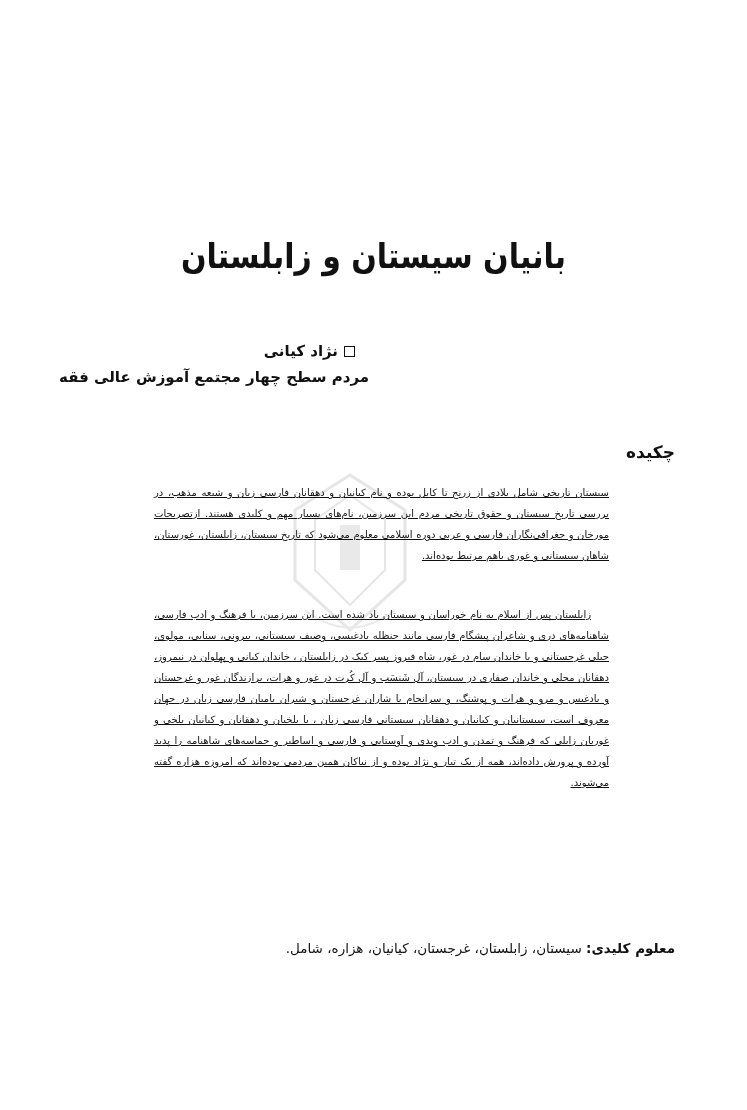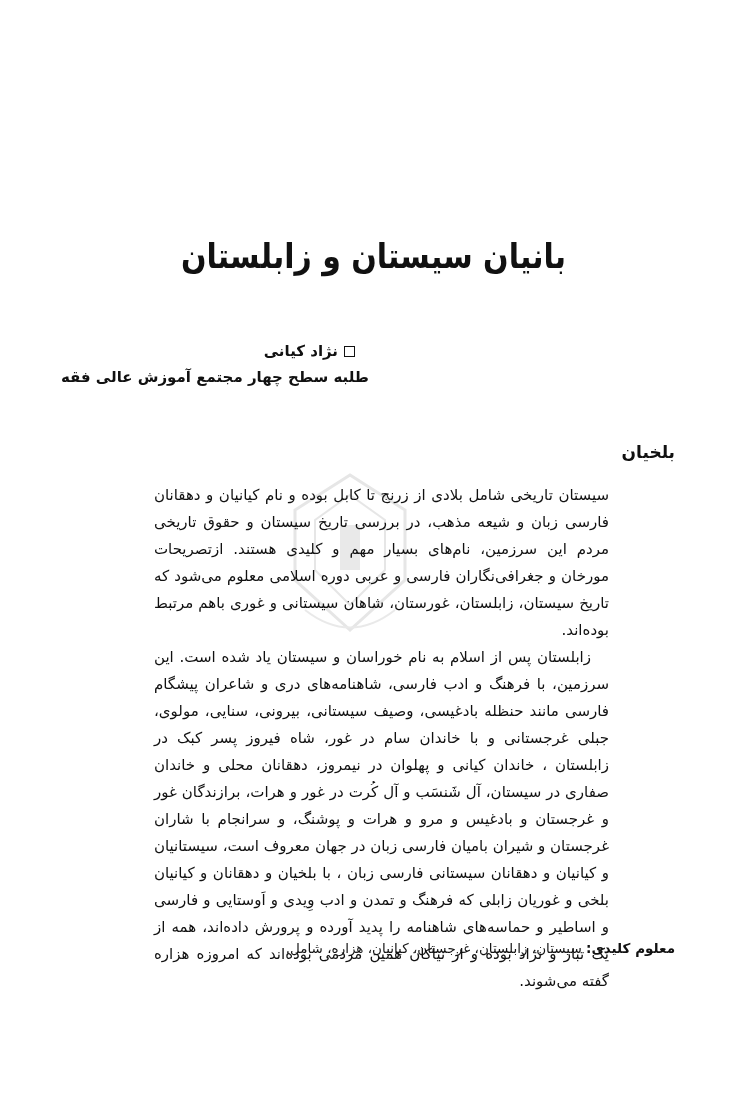--- a/index.html
+++ b/index.html
@@ -24,25 +24,26 @@
   .affiliation {
     position: absolute; top: 368px; right: 378px;
     font-size: 15px; font-weight: bold; white-space: nowrap;
   }
   .abstract-heading {
     position: absolute; top: 442px; right: 72px;
     font-size: 17px; font-weight: bold;
   }
   .abstract {
     position: absolute; top: 482px; right: 138px; width: 455px;
-    font-size: 15px; line-height: 27px; text-align: justify;
+    font-size: 10px; line-height: 21px; text-align: justify;
     text-align-last: right;
+    text-decoration: underline;
   }
   .abstract p { margin: 0; }
-  .abstract p + p { text-indent: 18px; }
+  .abstract p + p { text-indent: 18px; margin-top: 38px; }
   .keywords {
     position: absolute; top: 940px; right: 72px;
     font-size: 13.5px; white-space: nowrap;
   }
   .keywords .label { font-weight: bold; }
   .watermark {
     position: absolute; top: 470px; left: 285px; width: 130px; height: 170px;
     opacity: 0.18;
   }
 </style>
@@ -55,23 +56,23 @@
   <rect x="55" y="55" width="20" height="45" fill="#888"></rect>
   <path d="M20 140 Q65 175 110 140" fill="none" stroke="#888" stroke-width="2"></path>
 </svg>
 
 <div class="title">بانیان سیستان و زابلستان</div>
 
 <div class="author">
   <span class="box"></span><span>نژاد کیانی</span>
 </div>
 
-<div class="affiliation">طلبه سطح چهار مجتمع آموزش عالی فقه</div>
+<div class="affiliation">مردم سطح چهار مجتمع آموزش عالی فقه</div>
 
-<div class="abstract-heading">بلخیان</div>
+<div class="abstract-heading">چکیده</div>
 
 <div class="abstract">
   <p>سیستان تاریخی شامل بلادی از زرنج تا کابل بوده و نام کیانیان و دهقانان فارسی زبان و شیعه مذهب، در بررسی تاریخ سیستان و حقوق تاریخی مردم این سرزمین، نام‌های بسیار مهم و کلیدی هستند. ازتصریحات مورخان و جغرافی‌نگاران فارسی و عربی دوره اسلامی معلوم می‌شود که تاریخ سیستان، زابلستان، غورستان، شاهان سیستانی و غوری باهم مرتبط بوده‌اند.</p>
   <p>زابلستان پس از اسلام به نام خوراسان و سیستان یاد شده است. این سرزمین، با فرهنگ و ادب فارسی، شاهنامه‌های دری و شاعران پیشگام فارسی مانند حنظله بادغیسی، وصیف سیستانی، بیرونی، سنایی، مولوی، جبلی غرجستانی و با خاندان سام در غور، شاه فیروز پسر کبک در زابلستان ، خاندان کیانی و پهلوان در نیمروز، دهقانان محلی و خاندان صفاری در سیستان، آل شَنسَب و آل کُرت در غور و هرات، برازندگان غور و غرجستان و بادغیس و مرو و هرات و پوشنگ، و سرانجام با شاران غرجستان و شیران بامیان فارسی زبان در جهان معروف است، سیستانیان و کیانیان و دهقانان سیستانی فارسی زبان ، با بلخیان و دهقانان و کیانیان بلخی و غوریان زابلی که فرهنگ و تمدن و ادب وِیدی و اَوستایی و فارسی و اساطیر و حماسه‌های شاهنامه را پدید آورده و پرورش داده‌اند، همه از یک تبار و نژاد بوده و از نیاکان همین مردمی بوده‌اند که امروزه هزاره گفته می‌شوند.</p>
 </div>
 
 <div class="keywords">
   <span class="label">معلوم کلیدی:</span>
   <span>سیستان، زابلستان، غرجستان، کیانیان، هزاره، شامل.</span>
 </div>

